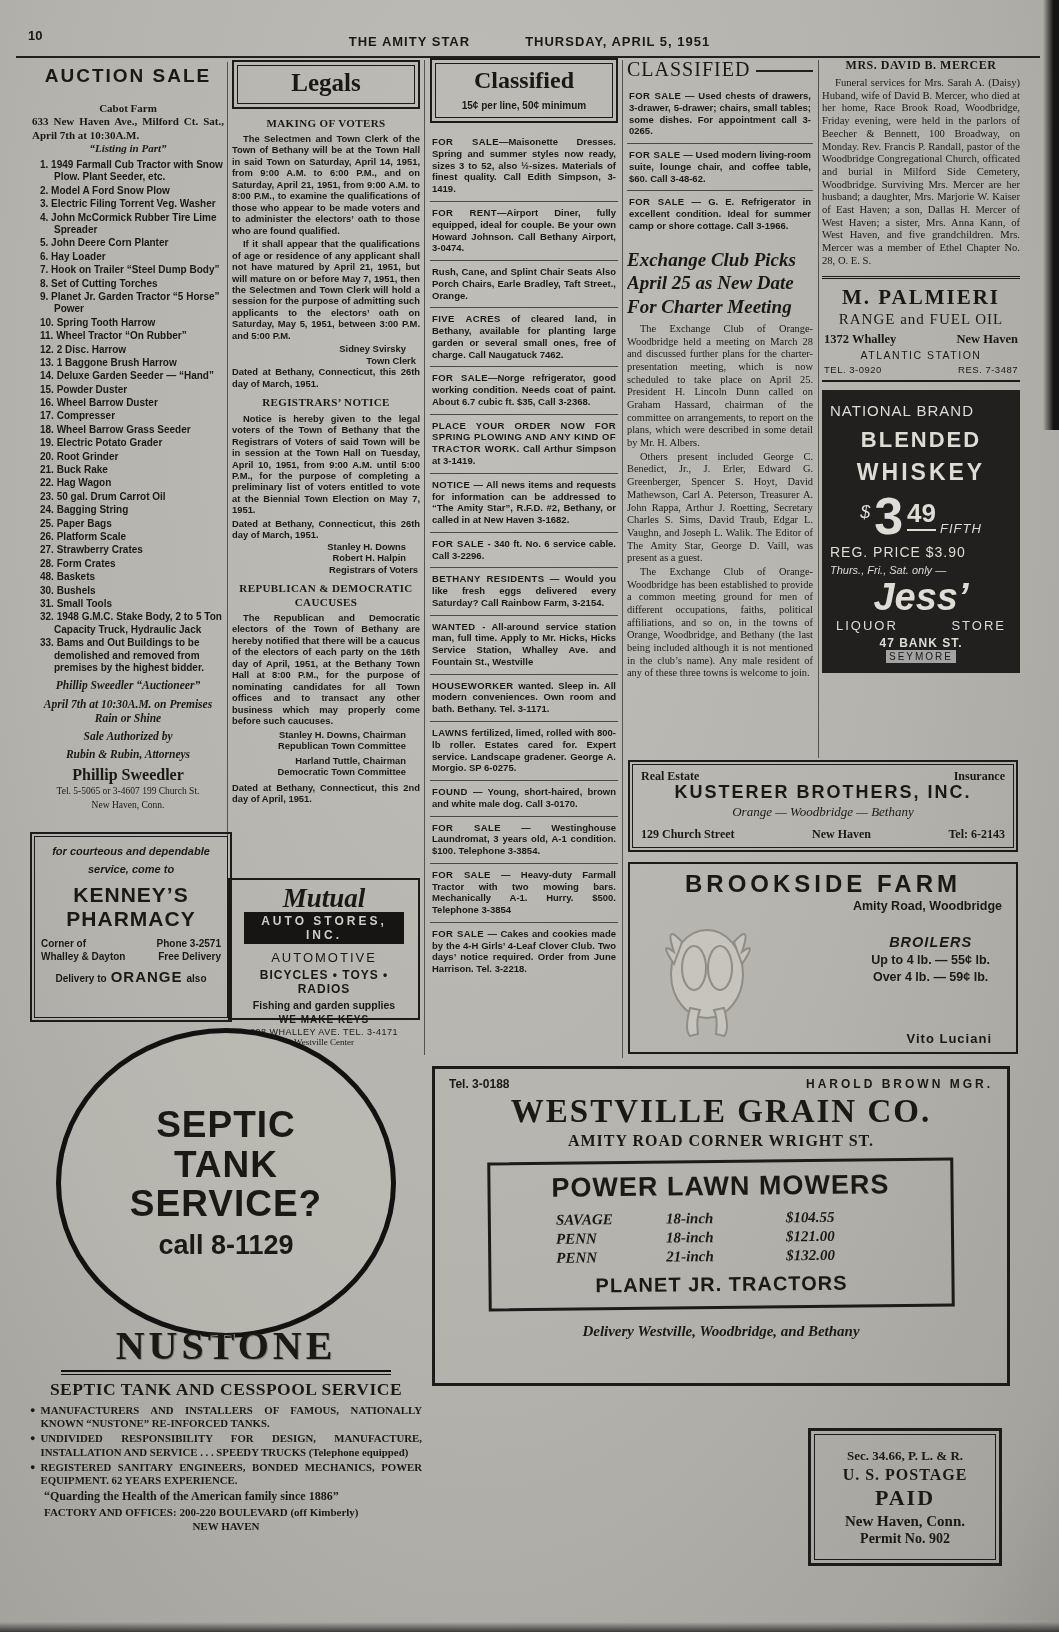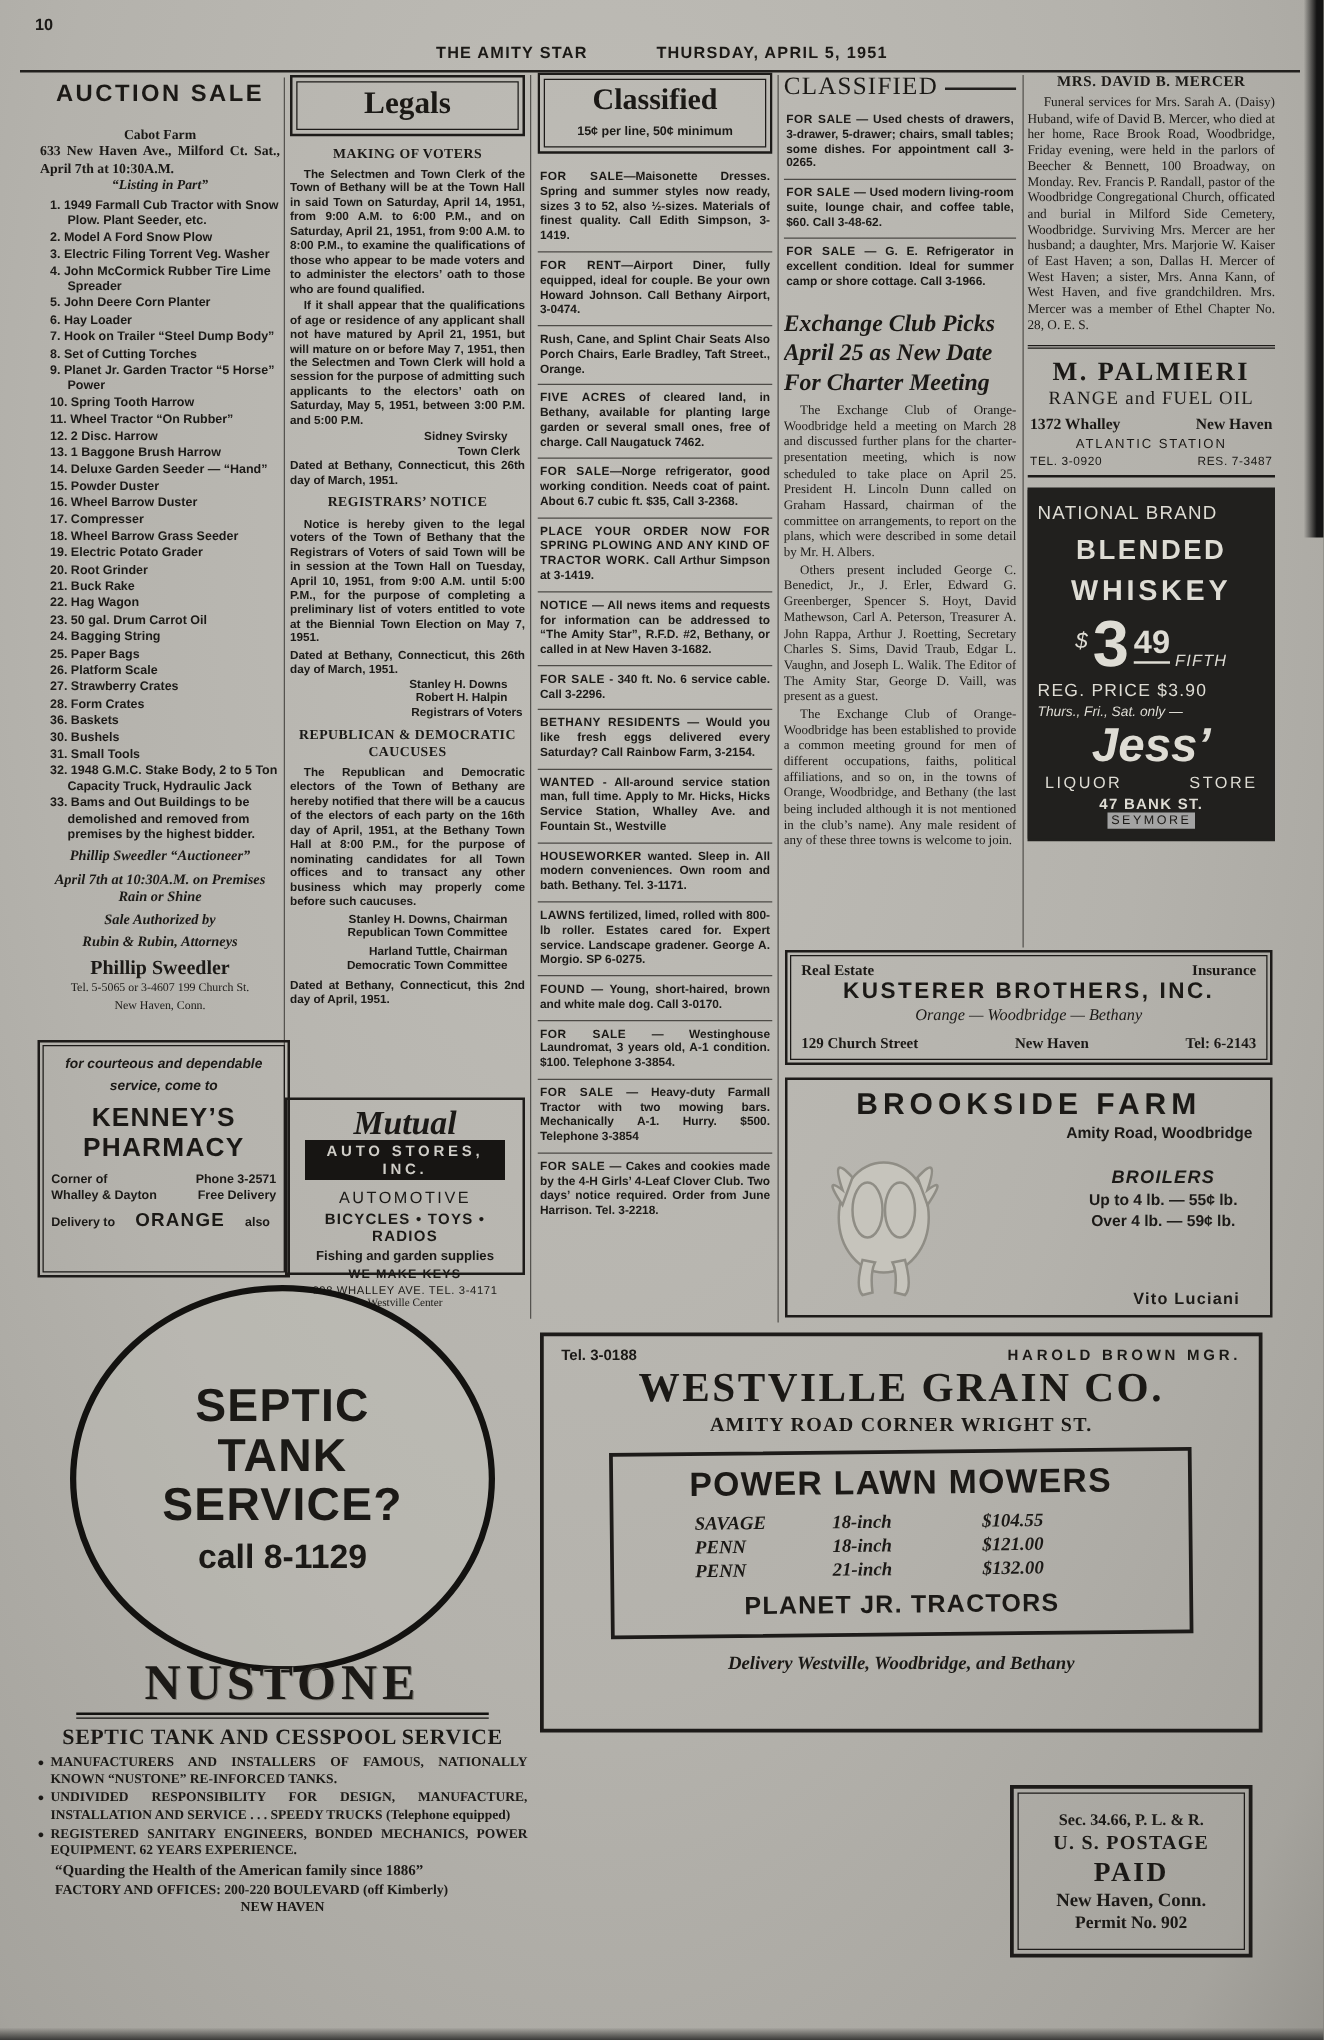--- a/index.html
+++ b/index.html
@@ -6,21 +6,21 @@
   .page{position:relative;width:1059px;height:1632px;overflow:hidden;
     background:radial-gradient(ellipse at 45% 25%, #c0beb8 0%, #b4b2ac 55%, #a5a39d 90%, #96948e 100%);
     font-family:"Liberation Sans",sans-serif;color:#1b1916;}
   .abs{position:absolute;}
 
   .scan-edge-r{position:absolute;right:0;top:0;width:16px;height:430px;
     background:linear-gradient(to left,#141414 35%,rgba(20,20,20,0));}
   .scan-edge-b{position:absolute;left:0;bottom:0;width:100%;height:10px;
     background:linear-gradient(to top,#3a3a38,rgba(58,58,56,0));}
 
-  .pagenum{left:28px;top:12px;font-size:13px;font-weight:bold;}
+  .pagenum{left:28px;top:28px;font-size:13px;font-weight:bold;}
   .masthead{left:0;top:34px;width:100%;text-align:center;font-size:13px;font-weight:bold;letter-spacing:1px;}
   .masthead .gap{display:inline-block;width:55px;}
   .headrule{left:16px;top:56px;width:1024px;height:2px;background:#22201e;}
 
   .vrule{width:1px;background:#55534f;}
 
   
   .col-auction{left:32px;top:64px;width:192px;height:762px;overflow:hidden;font-size:10px;line-height:1.24;}
   .auc-title{font-size:19px;font-weight:bold;letter-spacing:2px;text-align:center;margin-bottom:14px;}
   .auc-farm{font-weight:bold;text-align:center;font-size:11px;font-family:"Liberation Serif",serif;}
@@ -31,21 +31,21 @@
   .auc-name{font-family:"Liberation Serif",serif;font-weight:bold;font-size:16px;text-align:center;margin-top:3px;}
   .auc-tel{font-size:9.5px;text-align:center;margin-top:2px;font-family:"Liberation Serif",serif;}
 
   
   .kenney{left:30px;top:832px;width:194px;height:182px;border:2px solid #1d1b19;padding:2px;}
   .kenney-inner{border:1px solid #1d1b19;height:100%;box-sizing:border-box;padding:8px 6px 4px;}
   .ken-line{font-style:italic;font-weight:bold;font-size:11px;text-align:center;margin-bottom:6px;}
   .ken-name{font-size:21px;font-weight:bold;text-align:center;letter-spacing:1px;line-height:1.15;}
   .ken-row{display:flex;justify-content:space-between;font-size:10px;font-weight:bold;margin-top:7px;}
   .ken-row2{display:flex;justify-content:space-between;font-size:10px;font-weight:bold;margin-top:2px;}
-  .ken-delrow{display:flex;align-items:baseline;gap:16px;font-size:10px;font-weight:bold;margin-top:6px;justify-content:flex-start;}
+  .ken-delrow{display:flex;align-items:baseline;gap:4px;font-size:10px;font-weight:bold;margin-top:6px;justify-content:center;}
   .ken-orange{font-size:15px;letter-spacing:1px;}
 
   
   .col-legals{left:232px;top:60px;width:188px;height:814px;overflow:hidden;font-size:9.4px;line-height:1.22;}
   .boxhead{border:2px solid #1d1b19;padding:3px;margin-bottom:8px;}
   .boxhead-inner{border:1px solid #1d1b19;text-align:center;}
   .legals-title{font-family:"Liberation Serif",serif;font-weight:bold;font-size:25px;padding:2px 0 4px;}
   .leg-head{font-family:"Liberation Serif",serif;font-weight:bold;font-size:11px;text-align:center;margin:7px 0 3px;letter-spacing:.4px;}
   .leg-p{text-align:justify;font-weight:bold;text-indent:11px;margin-bottom:2px;}
   .leg-sig{font-weight:bold;text-align:right;padding-right:14px;}
@@ -214,21 +214,21 @@
         <div class="auc-item">19. Electric Potato Grader</div>
         <div class="auc-item">20. Root Grinder</div>
         <div class="auc-item">21. Buck Rake</div>
         <div class="auc-item">22. Hag Wagon</div>
         <div class="auc-item">23. 50 gal. Drum Carrot Oil</div>
         <div class="auc-item">24. Bagging String</div>
         <div class="auc-item">25. Paper Bags</div>
         <div class="auc-item">26. Platform Scale</div>
         <div class="auc-item">27. Strawberry Crates</div>
         <div class="auc-item">28. Form Crates</div>
-        <div class="auc-item">36. Baskets</div>
+        <div class="auc-item">48. Baskets</div>
         <div class="auc-item">30. Bushels</div>
         <div class="auc-item">31. Small Tools</div>
         <div class="auc-item">32. 1948 G.M.C. Stake Body, 2 to 5 Ton Capacity Truck, Hydraulic Jack</div>
         <div class="auc-item">33. Bams and Out Buildings to be demolished and removed from premises by the highest bidder.</div>
       </div>
     <div class="auc-auctioneer">Phillip Sweedler “Auctioneer”</div>
     <div class="auc-auctioneer">April 7th at 10:30A.M. on Premises Rain or Shine</div>
     <div class="auc-auctioneer">Sale Authorized by</div>
     <div class="auc-auctioneer">Rubin &amp; Rubin, Attorneys</div>
     <div class="auc-name">Phillip Sweedler</div>

